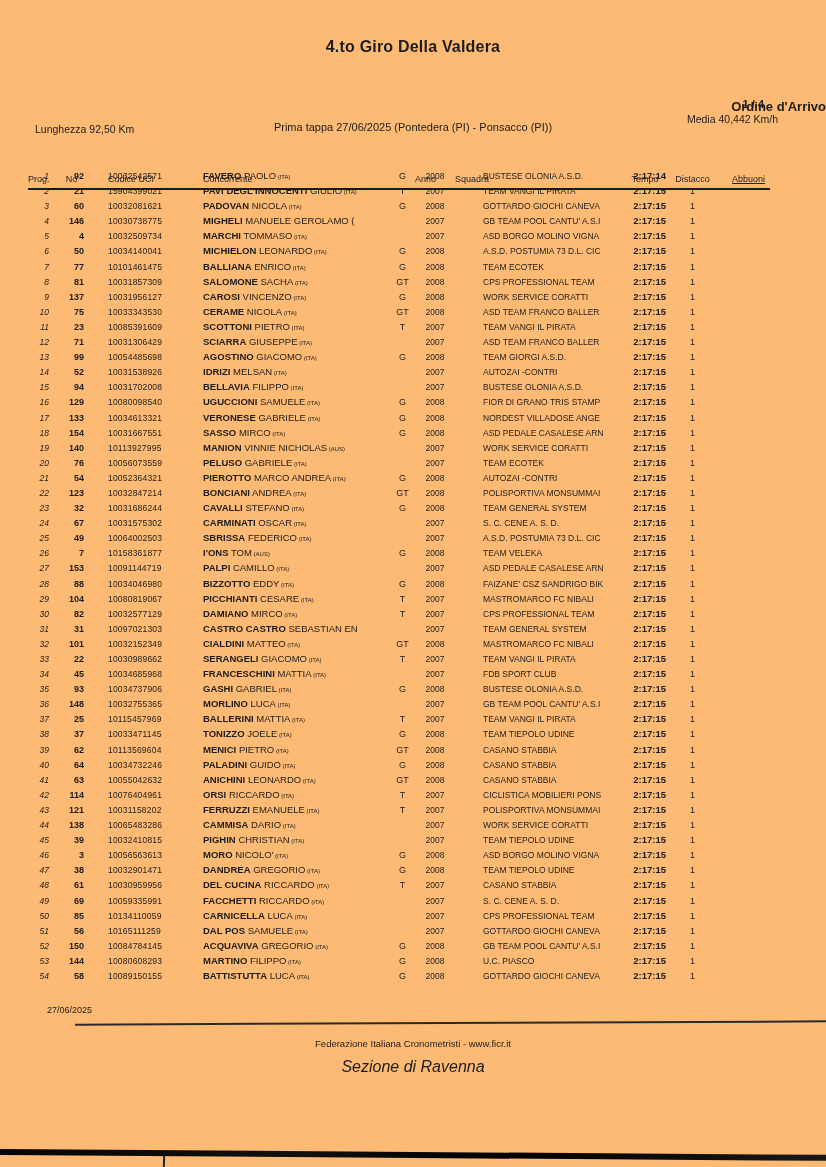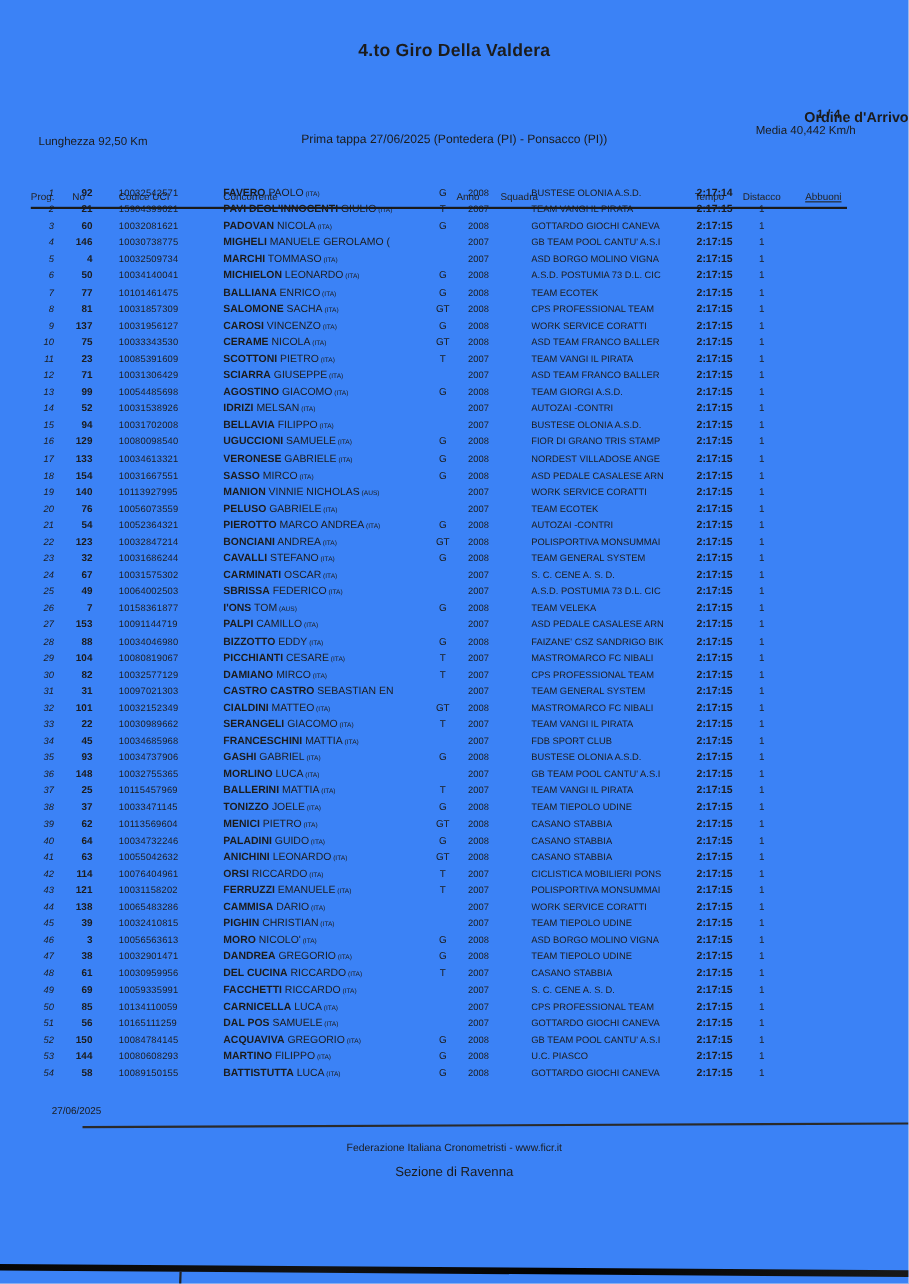--- a/index.html
+++ b/index.html
@@ -1,19 +1,19 @@
 <!DOCTYPE html>
 <html><head>
 <meta charset="utf-8">
 <style>
   html,body{margin:0;padding:0;background:#e8e8e8;}
   .page{
     position:relative;
     width:826px;height:1167px;
-    background:#3b82f6;
+    background:#fdba74;
     font-family:"Liberation Sans", sans-serif;
     color:#1c1c1c;
     overflow:hidden;
     margin:0 auto;
   }
   .doc-title{position:absolute;top:38px;left:0;width:100%;text-align:center;font-size:16px;font-weight:bold;letter-spacing:.2px;}
   .doc-subtitle{position:absolute;top:70px;left:0;width:100%;text-align:center;font-size:13px;font-weight:bold;}
   .report-title{position:absolute;top:99px;left:0;width:100%;text-align:right;font-size:13px;font-weight:bold;}
   .page-num{position:absolute;top:98px;right:62px;font-size:11px;font-weight:bold;margin-left:48px;}
   .meta-left{position:absolute;top:123px;left:35px;font-size:10.5px;}
@@ -51,21 +51,21 @@
   .c-cat{text-align:center;font-size:9px;}
   .c-year{text-align:center;font-size:8.5px;}
   .c-team{font-size:8.5px;white-space:nowrap;overflow:hidden;}
   .c-time{font-weight:bold;font-size:9.5px;text-align:right;padding-right:4px;}
   .c-gap{text-align:center;font-size:9px;}
   .c-bonus{text-align:right;}
 
   .footer-date{position:absolute;top:1005px;left:47px;font-size:9px;}
   .footer-line{position:absolute;top:1022px;left:75px;width:751px;height:2px;background:#2a2a2a;transform:rotate(-0.25deg);}
   .footer-federation{position:absolute;top:1038px;left:0;width:100%;text-align:center;font-size:9.5px;}
-  .footer-section{position:absolute;top:1058px;left:0;width:100%;text-align:center;font-size:12px;}
+  .footer-section{position:absolute;top:1058px;left:0;width:100%;text-align:center;font-size:16px;font-style:italic;}
   .scan-edge{
     position:absolute;top:1152px;left:-10px;width:860px;height:6px;
     background:linear-gradient(90deg,#050505 0%,#111 35%,#000 60%,#1a1a1a 100%);
     transform:rotate(0.4deg);
     border-radius:2px;
   }
   .scan-tick{position:absolute;top:1156px;left:163px;width:2px;height:11px;background:#222;transform:rotate(2deg);}
 </style>
 </head>
 <body>

